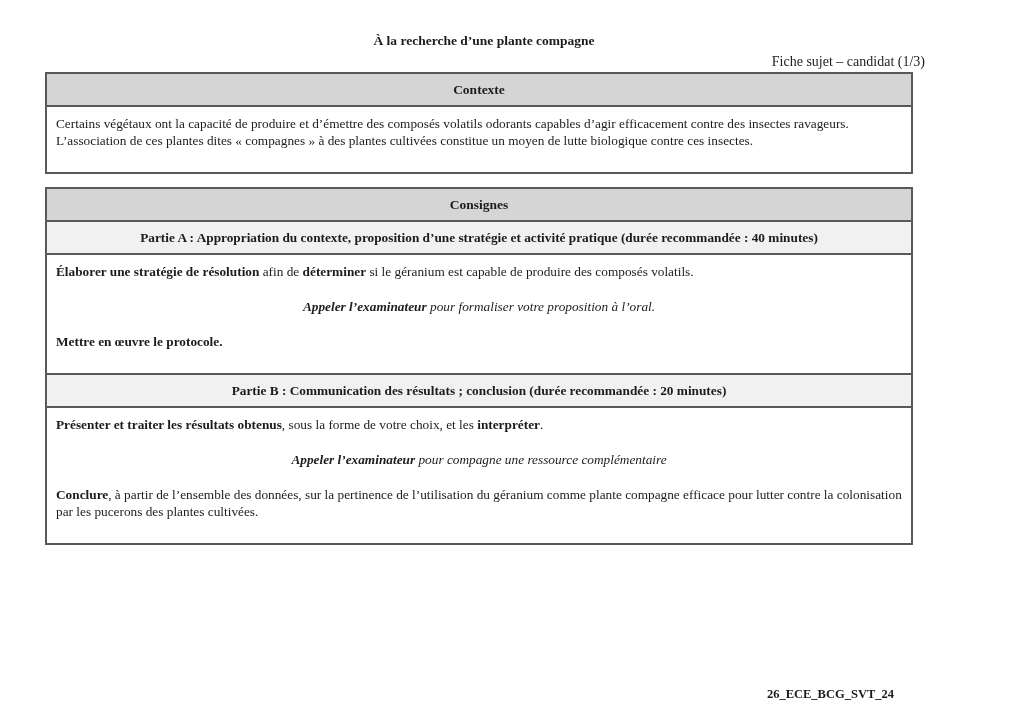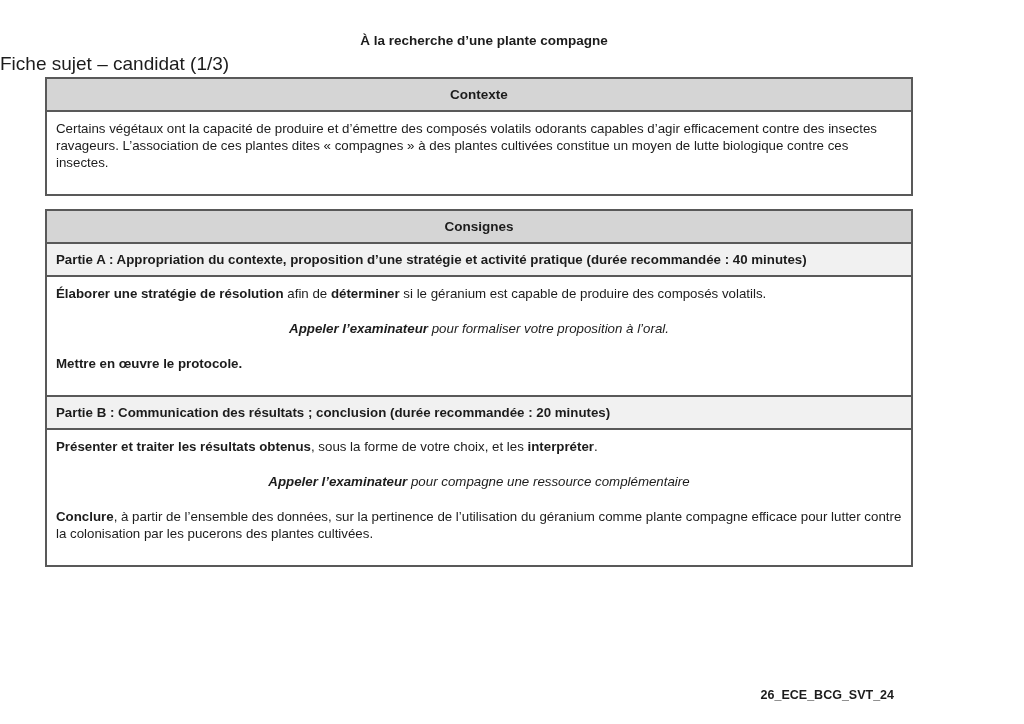--- a/index.html
+++ b/index.html
@@ -6,33 +6,34 @@
     --header-bg:#d5d5d5;
     --subheader-bg:#f1f1f1;
     --border:#595959;
     --text:#1c1c1c;
   }
   html,body{margin:0;padding:0;background:#ffffff;}
   .page{
     position:relative;
     width:968px;height:724px;
     background:#ffffff;
-    font-family:Liberation Sans, sans-serif;
+    font-family:Liberation Serif, serif;
     color:var(--text);
     overflow:hidden;
   }
   .doc-title{
     padding-top:33px;
     text-align:center;
     font-weight:bold;
     font-size:13.5px;
   }
   .doc-subtitle{
+    text-align:right;
     margin:5px 43px 2px 0;
-    font-size:19px;
+    font-size:14px;
   }
   .tables{
     margin:0 55px 0 45px; 
   }
   .doc-table{
     border:2px solid var(--border);
     font-size:13.3px;
     line-height:17px;
   }
   .doc-table + .doc-table{ margin-top:13px; }
@@ -42,20 +43,21 @@
     text-align:center;
     font-weight:bold;
     font-size:13.5px;
     padding:7px 8px;
   }
   .t-subheader{
     background:var(--subheader-bg);
     border-bottom:2px solid var(--border);
     font-weight:bold;
     padding:7px 9px;
+    text-align:center;
   }
   .t-cell{
     background:#ffffff;
     padding:8px 9px 23px 9px;
   }
   .t-cell.bordered{ border-bottom:2px solid var(--border); }
   .t-cell p{ margin:0; }
   .t-cell p + p{ margin-top:11px; }
   .t-cell p.spaced + p, .t-cell p + p.spaced{ margin-top:18px; }
   .centered{ text-align:center; }

